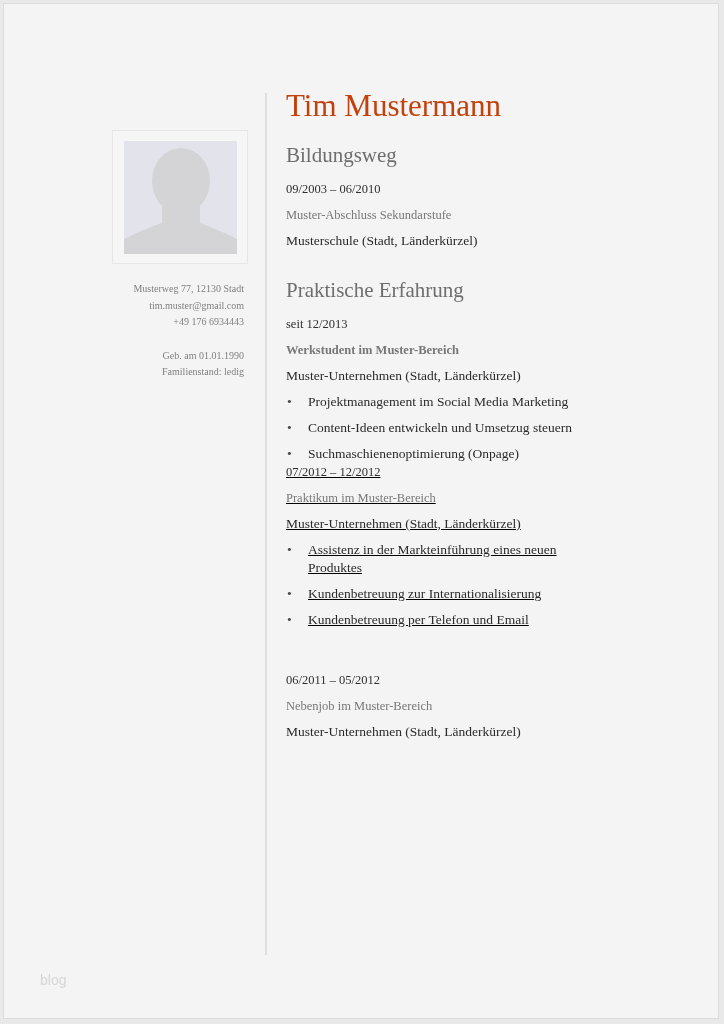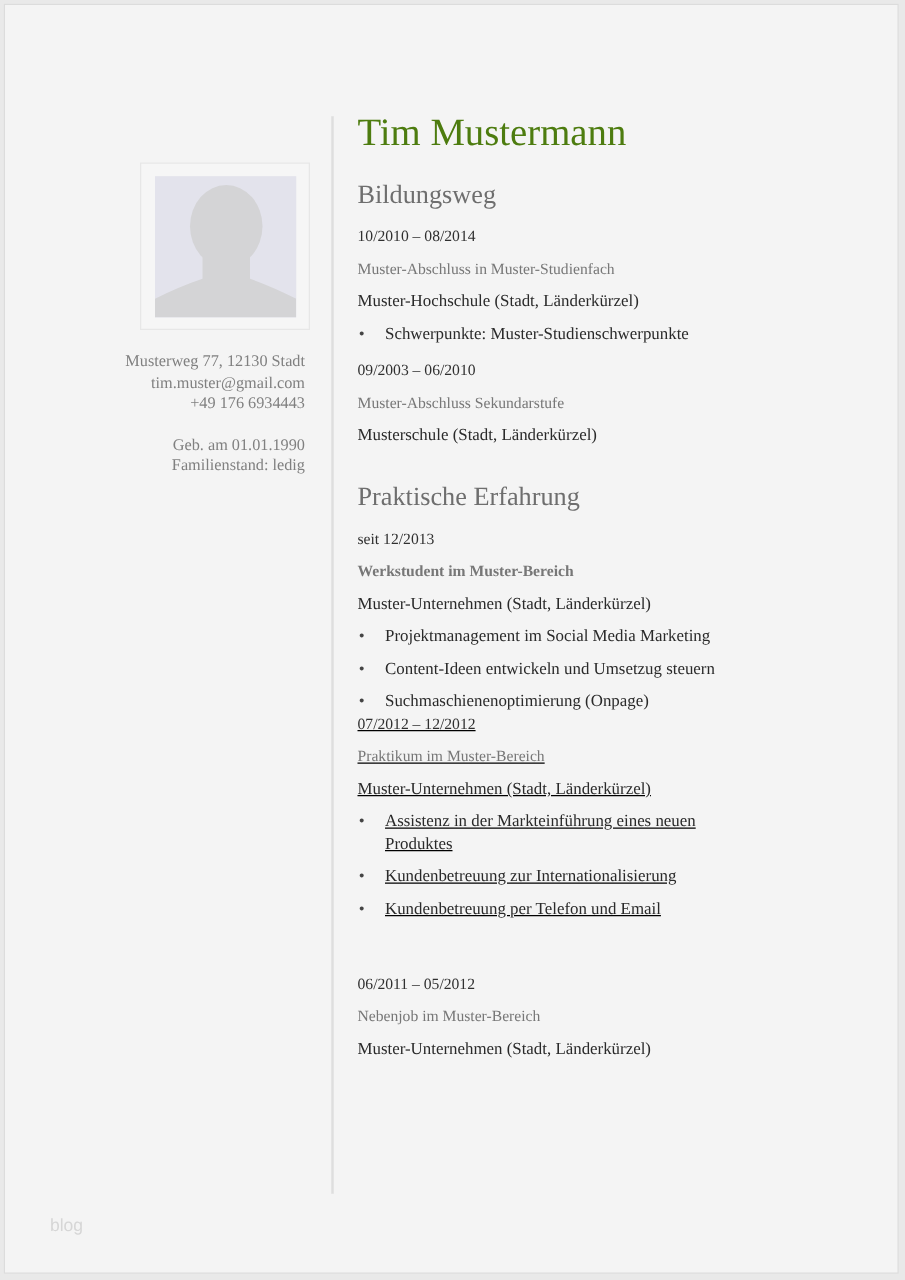--- a/index.html
+++ b/index.html
@@ -14,28 +14,28 @@
   .photo-frame {
     position:absolute; left:108px; top:126px; width:136px; height:134px;
     border:1px solid #e7e7e7; background:#f6f6f6; box-sizing:border-box;
   }
   .photo {
     position:absolute; left:11px; top:10px; width:113px; height:113px;
     background:#e3e3ec; overflow:hidden;
   }
   .sidebar {
     position:absolute; right:calc(724px - 244px); left:auto; top:280px;
-    width:200px; text-align:right; color:#808080; font-size:13px; line-height:16.5px;
+    width:200px; text-align:right; color:#808080; font-size:10px; line-height:16.5px;
   }
   .sidebar .gap { height:17px; }
   .divider {
     position:absolute; left:264px; top:92px; width:2px; height:862px; background:#dedede;
   }
   .main { position:absolute; left:285px; top:84px; width:420px; }
-  .name { font-size:31px; color:#4d7c0f; line-height:42px; margin:0; font-weight:normal; }
+  .name { font-size:31px; color:#c2410c; line-height:42px; margin:0; font-weight:normal; }
   .section-title { font-size:21px; color:#6e6e6e; line-height:28px; margin:0; font-weight:normal; }
   .date { font-size:12.5px; color:#2f2f2f; line-height:18px; }
   .role { font-size:12.5px; color:#777; line-height:18px; }
   .org { font-size:13.5px; color:#2a2a2a; line-height:18px; }
   ul { margin:0; padding:0; list-style:none; }
   li { position:relative; padding-left:22px; font-size:13.5px; color:#2a2a2a; line-height:18px; margin-top:8px; }
   li::before { content:"•"; position:absolute; left:1px; top:0; color:#444; }
   .watermark { position:absolute; left:39px; top:971px; font-size:14px; color:#d6d6d6; font-family:"Liberation Sans",sans-serif; }
 </style>
 </head>
@@ -62,28 +62,20 @@
     <div>Familienstand: ledig</div>
   </div>
 
   <div class="divider" style="left:261px; top:89px;"></div>
 
   <div class="main" style="left:282px; top:81px;">
     <h1 class="name">Tim Mustermann</h1>
 
     <h2 class="section-title" style="margin-top:14px;">Bildungsweg</h2>
 
-    <div style="margin-top:11px;">
-      <div class="date">10/2010 – 08/2014</div>
-      <div class="role" style="margin-top:8px;">Muster-Abschluss in Muster-Studienfach</div>
-      <div class="org" style="margin-top:8px;">Muster-Hochschule (Stadt, Länderkürzel)</div>
-      <ul>
-        <li>Schwerpunkte: Muster-Studienschwerpunkte</li>
-      </ul>
-    </div>
 
     <div style="margin-top:11px;">
       <div class="date">09/2003 – 06/2010</div>
       <div class="role" style="margin-top:8px;">Muster-Abschluss Sekundarstufe</div>
       <div class="org" style="margin-top:8px;">Musterschule (Stadt, Länderkürzel)</div>
     </div>
 
     <h2 class="section-title" style="margin-top:26px;">Praktische Erfahrung</h2>
 
     <div style="margin-top:11px;">

